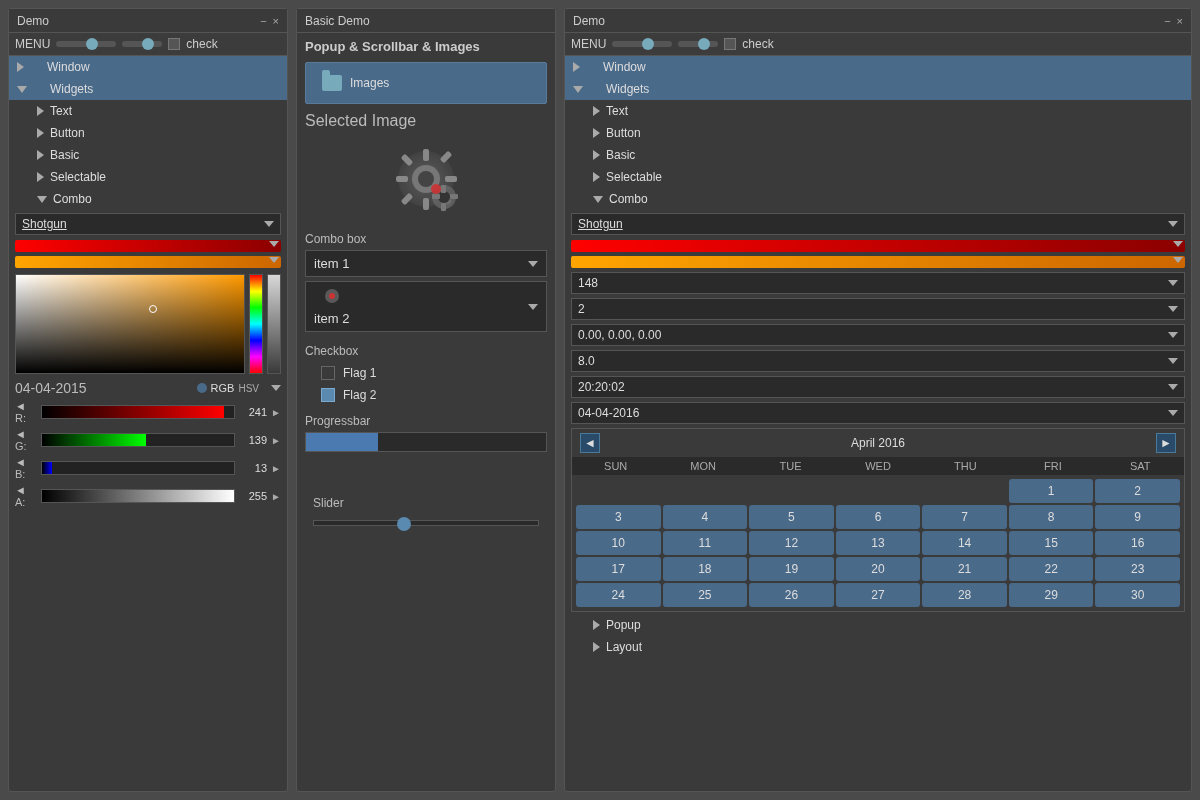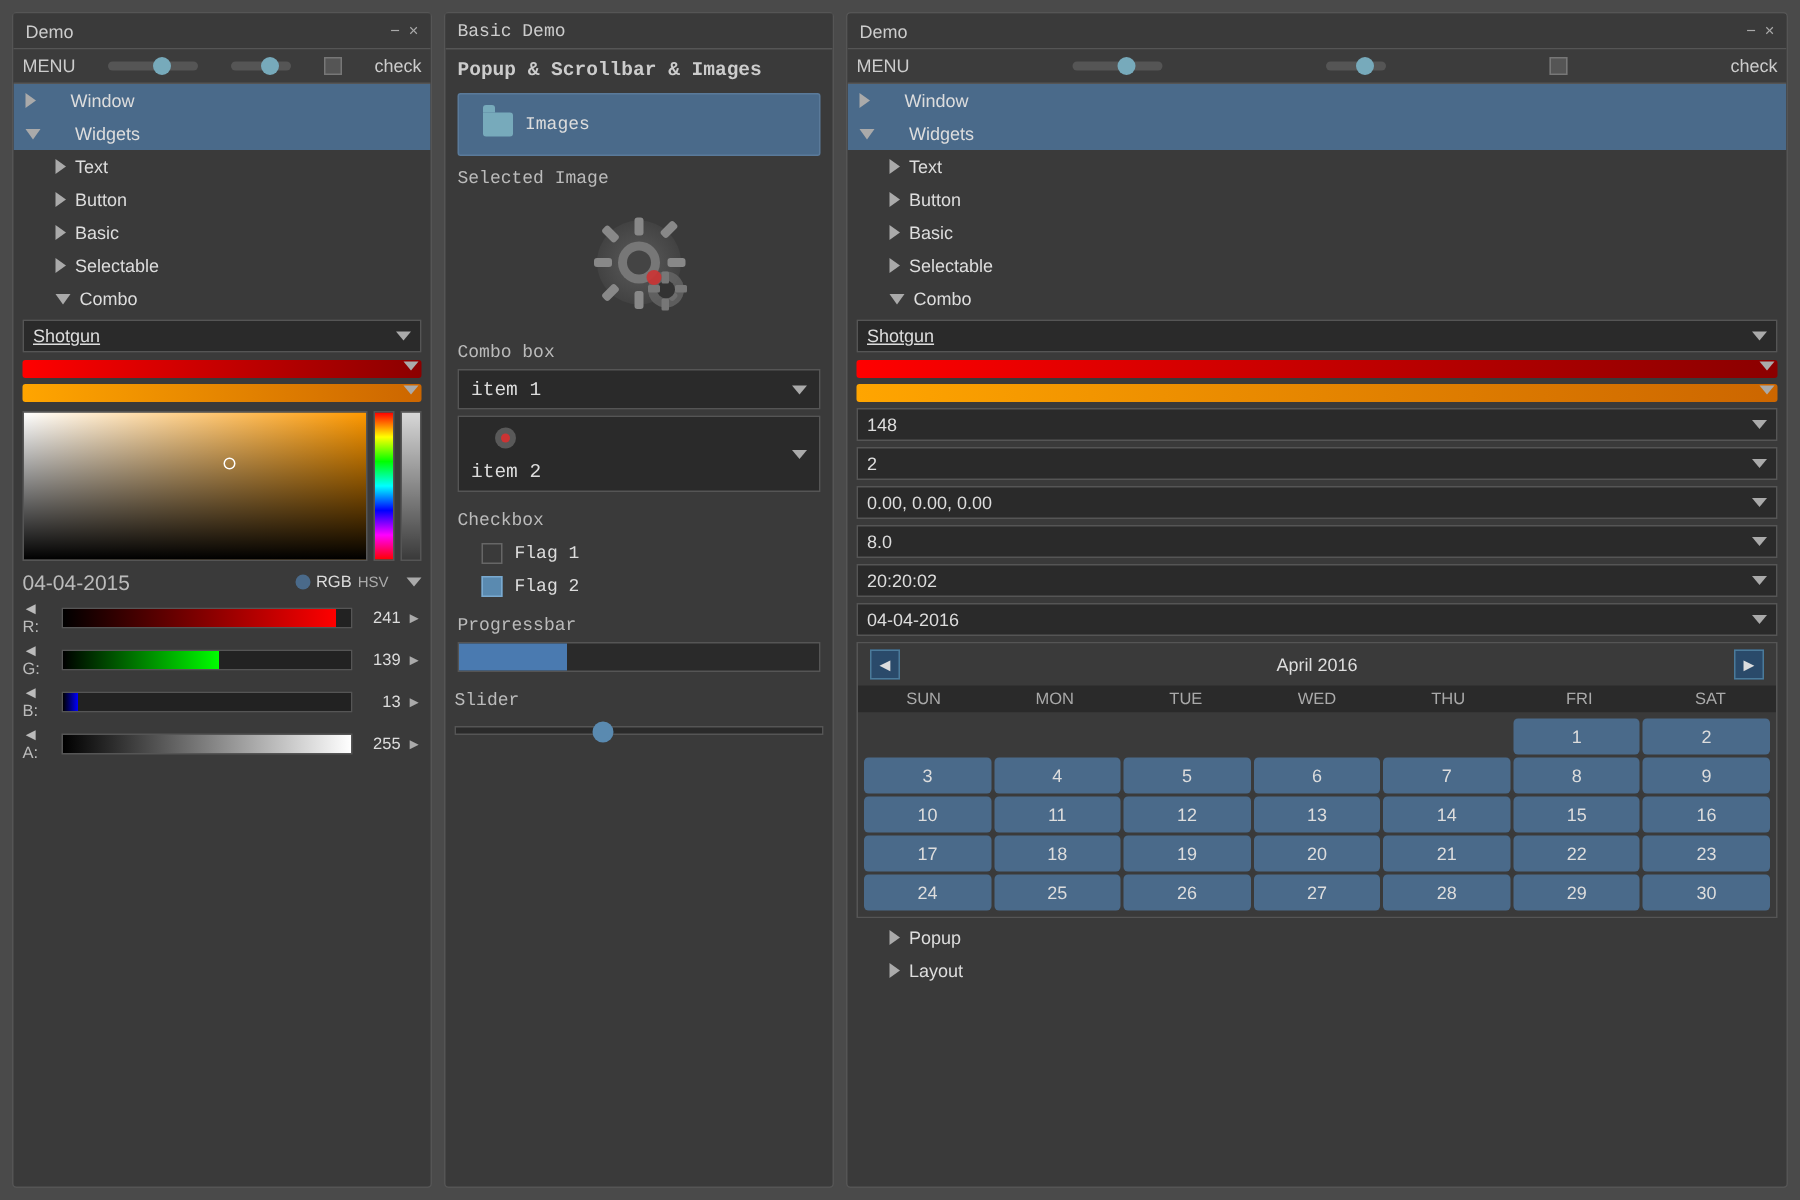--- a/index.html
+++ b/index.html
@@ -50,21 +50,20 @@
 
     .title-controls span { cursor: pointer; }
 
     .menu-bar {
       display: flex;
       align-items: center;
       padding: 4px 6px;
       gap: 6px;
       background: #3c3c3c;
       border-bottom: 1px solid #555;
-      justify-content: space-between;
     }
 
     .menu-label {
       color: #ccc;
       font-size: 12px;
     }
 
     .menu-slider-track {
       width: 60px;
       height: 6px;
@@ -247,21 +246,20 @@
       background: linear-gradient(to right, orange, #c60);
       margin: 2px 6px;
       border-radius: 2px;
     }
 
     
     .middle-panel {
       width: 260px;
       display: flex;
       flex-direction: column;
-      font-family: Liberation Mono, monospace;
     }
 
     .section-title {
       font-size: 13px;
       color: #ccc;
       padding: 6px 8px 4px;
       font-weight: bold;
     }
 
     .images-btn {
@@ -347,21 +345,21 @@
       border: 1px solid #555;
       margin: 4px 0;
     }
 
     .progress-bar-fill {
       height: 100%;
       width: 30%;
       background: #4a7ab0;
     }
 
-    .slider-section { padding: 4px 6px; }
+    .slider-section { padding: 4px 16px; margin-top: 32px; }
 
     .slider-track {
       height: 6px;
       background: #2a2a2a;
       border: 1px solid #555;
       margin: 10px 0;
       position: relative;
     }
 
     .slider-thumb {
@@ -601,21 +599,21 @@
 
   <div class="panel-content">
     <div class="section-title">Popup &amp; Scrollbar &amp; Images</div>
 
     <div class="images-btn">
       <div class="folder-icon"></div>
       <span>Images</span>
     </div>
 
     <div style="padding:4px 8px;">
-      <div style="color:#bbb;font-size:12px;margin-bottom:4px;">Selected Image</div>
+      <div style="color:#bbb;font-size:16px;margin-bottom:4px;">Selected Image</div>
       <div class="selected-image-area">
 
         <svg width="65" height="65" viewBox="0 0 65 65">
           <defs>
             <radialGradient id="gg" cx="50%" cy="50%" r="50%">
               <stop offset="0%" stop-color="#aaa"></stop>
               <stop offset="100%" stop-color="#555"></stop>
             </radialGradient>
           </defs>
           <circle cx="32" cy="32" r="28" fill="url(#gg)" opacity="0.3"></circle>

